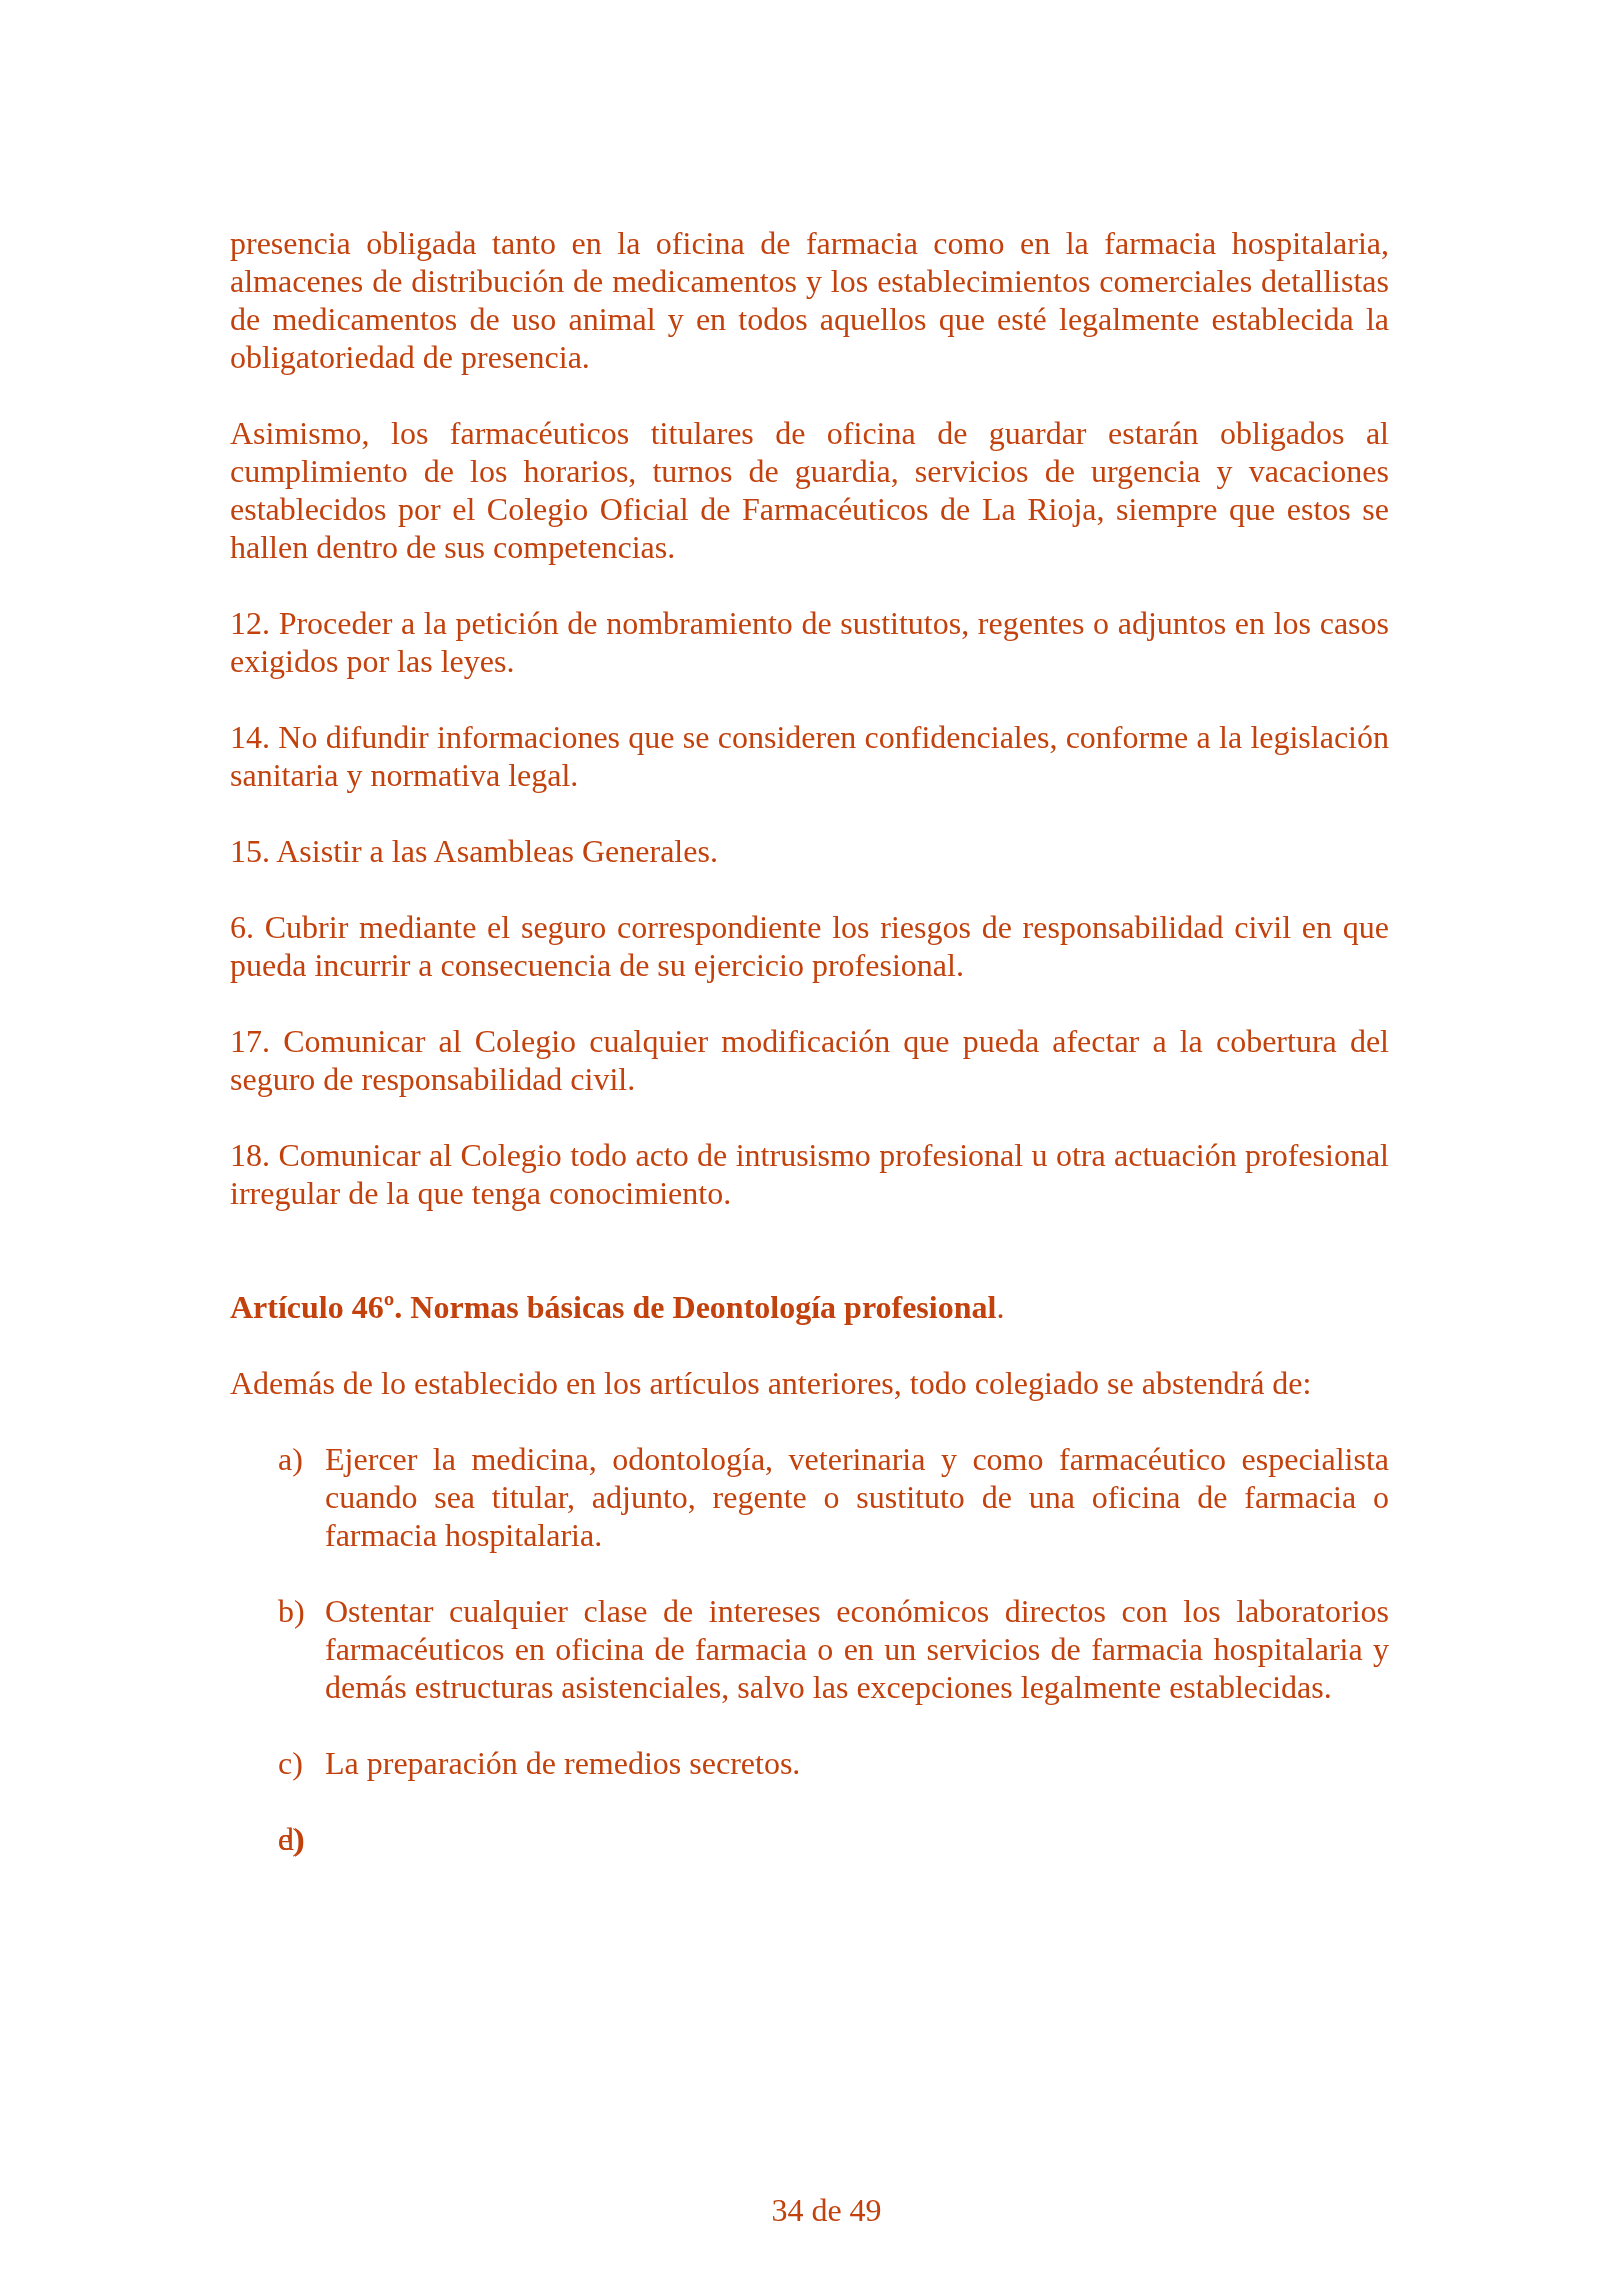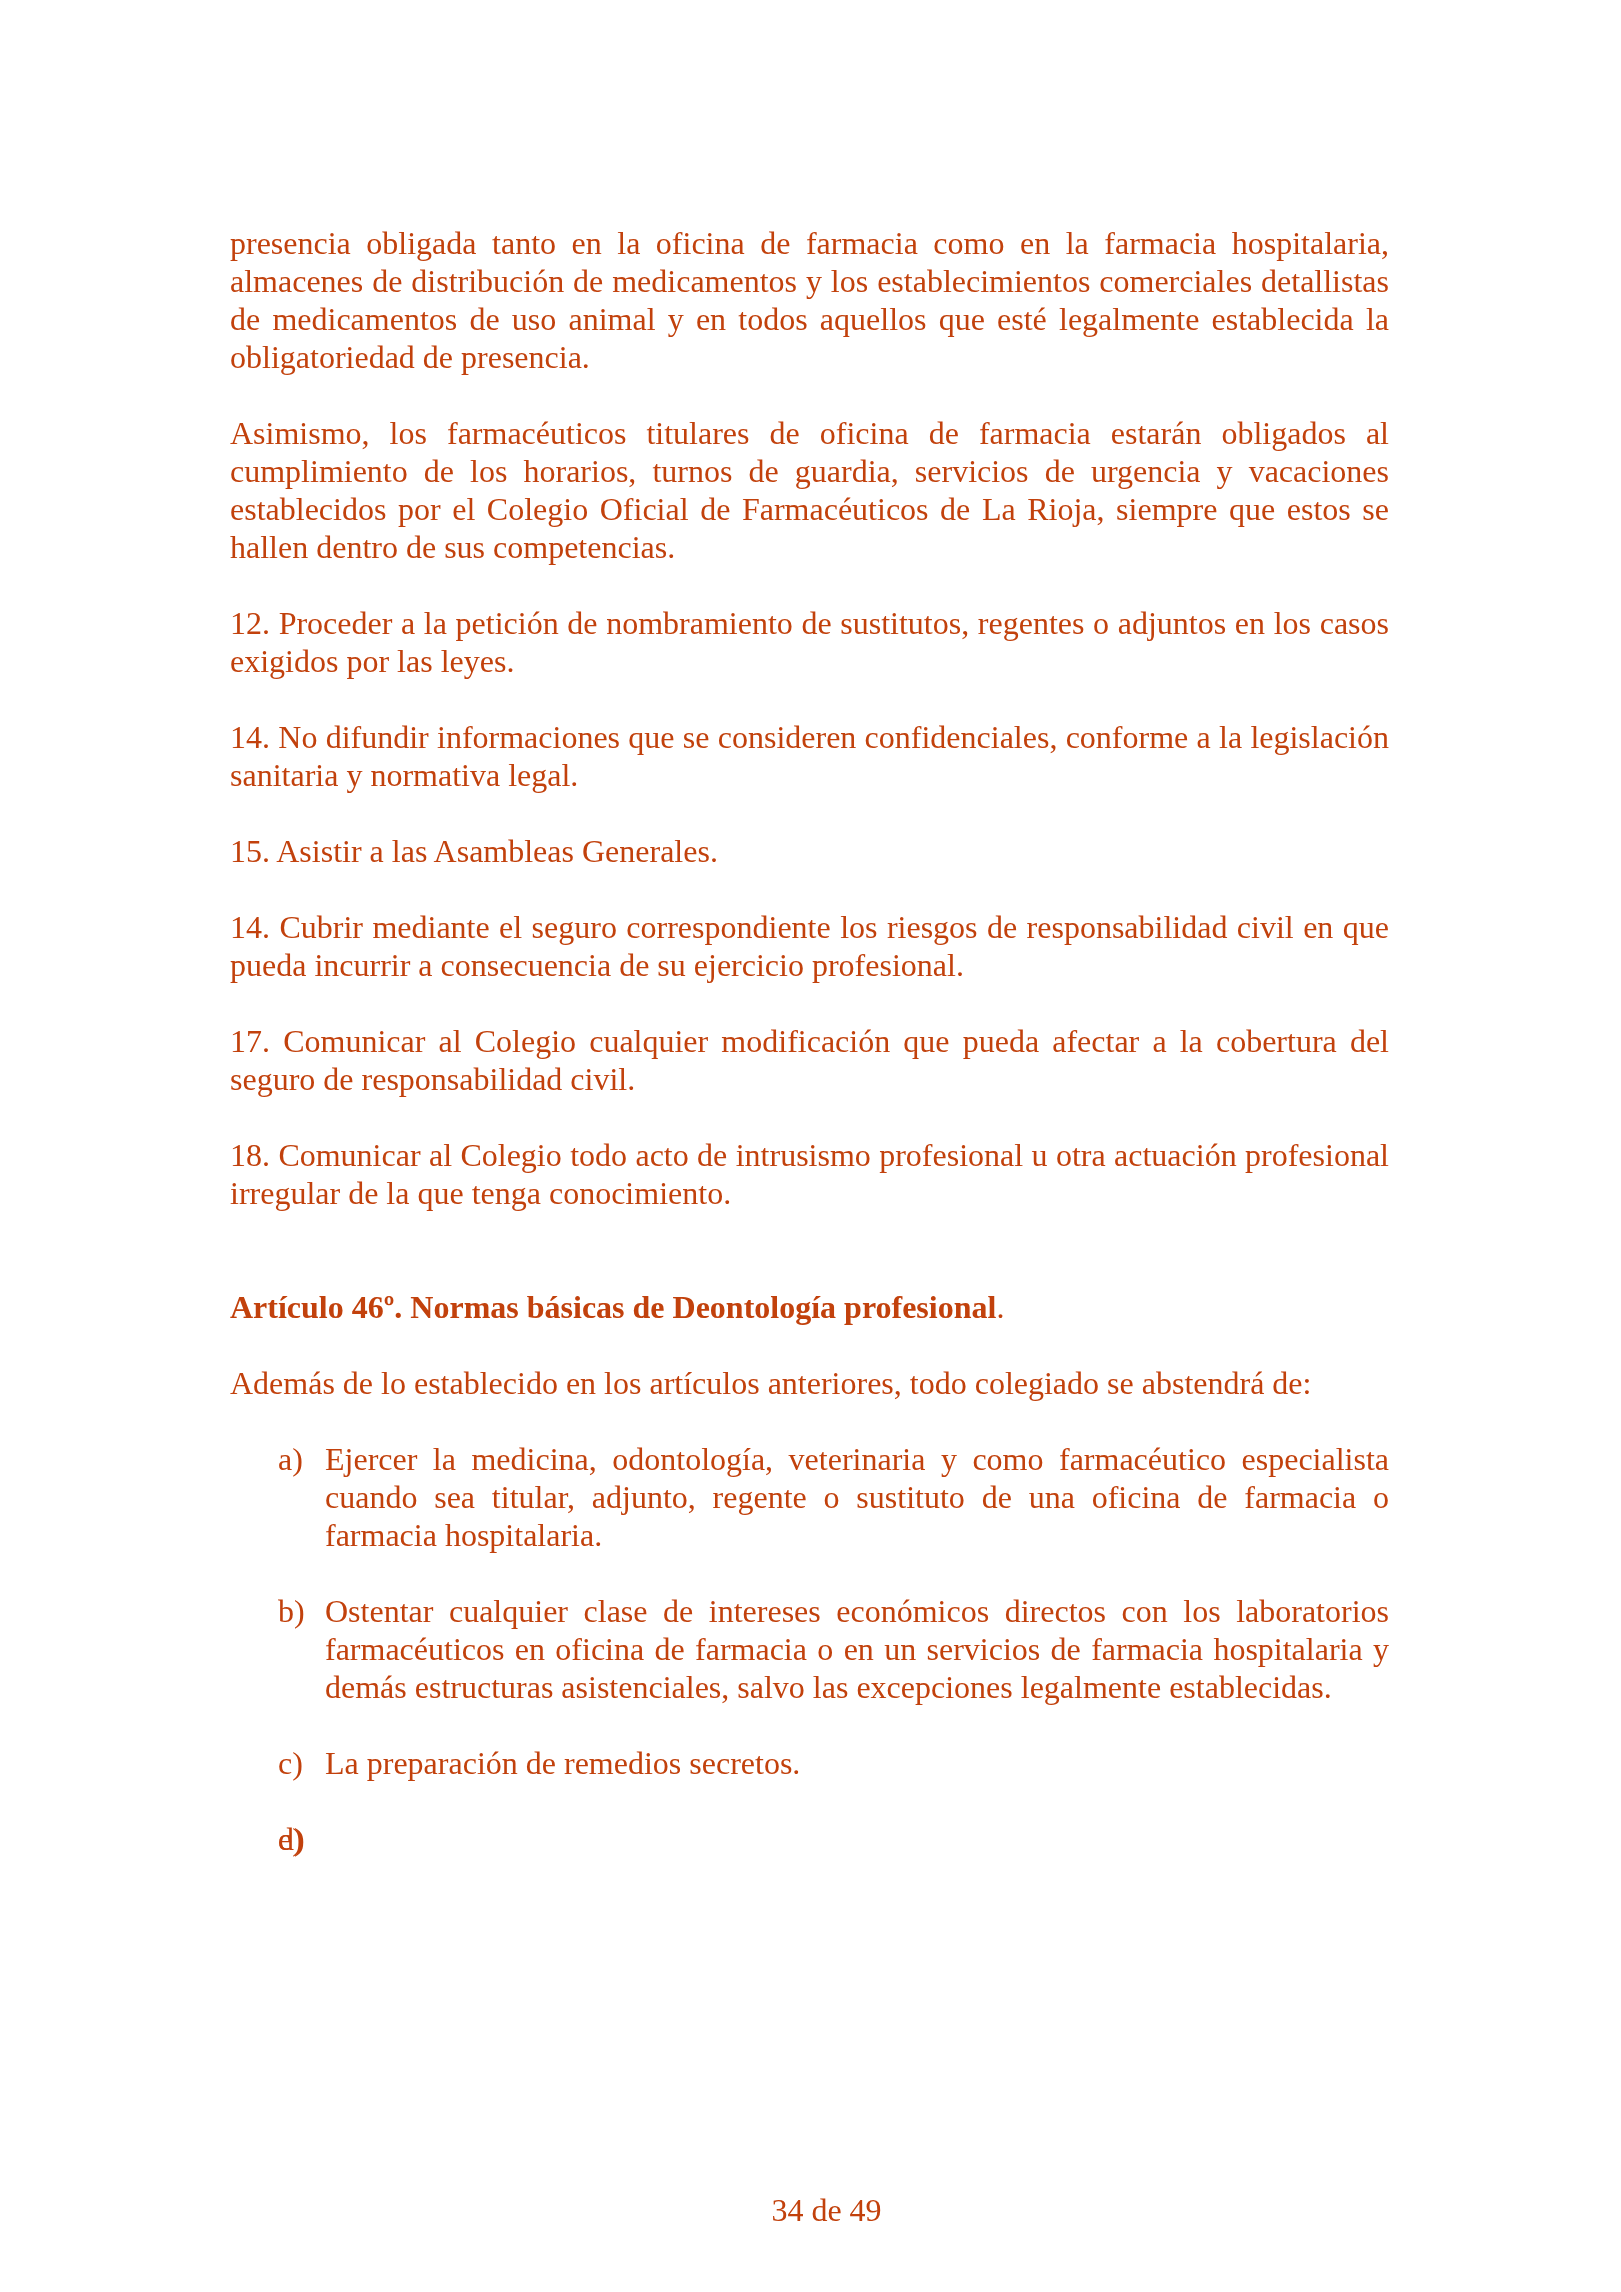--- a/index.html
+++ b/index.html
@@ -63,25 +63,25 @@
     line-height: 38px;
   }
 </style>
 </head>
 <body>
 
 <div class="page">
   <main class="content">
     <div>
         <p class="para">presencia obligada tanto en la oficina de farmacia como en la farmacia hospitalaria, almacenes de distribución de medicamentos y los establecimientos comerciales detallistas de medicamentos de uso animal y en todos aquellos que esté legalmente establecida la obligatoriedad de presencia.</p>
-        <p class="para">Asimismo, los farmacéuticos titulares de oficina de farmacia estarán obligados al cumplimiento de los horarios, turnos de guardia, servicios de urgencia y vacaciones establecidos por el Colegio Oficial de Farmacéuticos de La Rioja, siempre que estos se hallen dentro de sus competencias.</p>
+        <p class="para">Asimismo, los farmacéuticos titulares de oficina de guardar estarán obligados al cumplimiento de los horarios, turnos de guardia, servicios de urgencia y vacaciones establecidos por el Colegio Oficial de Farmacéuticos de La Rioja, siempre que estos se hallen dentro de sus competencias.</p>
         <p class="para">12. Proceder a la petición de nombramiento de sustitutos, regentes o adjuntos en los casos exigidos por las leyes.</p>
         <p class="para">14. No difundir informaciones que se consideren confidenciales, conforme a la legislación sanitaria y normativa legal.</p>
         <p class="para">15. Asistir a las Asambleas Generales.</p>
-        <p class="para">14. Cubrir mediante el seguro correspondiente los riesgos de responsabilidad civil en que pueda incurrir a consecuencia de su ejercicio profesional.</p>
+        <p class="para">6. Cubrir mediante el seguro correspondiente los riesgos de responsabilidad civil en que pueda incurrir a consecuencia de su ejercicio profesional.</p>
         <p class="para">17. Comunicar al Colegio cualquier modificación que pueda afectar a la cobertura del seguro de responsabilidad civil.</p>
         <p class="para">18. Comunicar al Colegio todo acto de intrusismo profesional u otra actuación profesional irregular de la que tenga conocimiento.</p>
       </div>
     <p class="heading"><span>Artículo 46º. Normas básicas de Deontología profesional</span><span class="suffix">.</span></p>
     <p class="para">Además de lo establecido en los artículos anteriores, todo colegiado se abstendrá de:</p>
     <ol class="lettered">
         <li><span class="marker">a)</span><span>Ejercer la medicina, odontología, veterinaria y como farmacéutico especialista cuando sea titular, adjunto, regente o sustituto de una oficina de farmacia o farmacia hospitalaria.</span></li>
         <li><span class="marker">b)</span><span>Ostentar cualquier clase de intereses económicos directos con los laboratorios farmacéuticos en oficina de farmacia o en un servicios de farmacia hospitalaria y demás estructuras asistenciales, salvo las excepciones legalmente establecidas.</span></li>
         <li><span class="marker">c)</span><span>La preparación de remedios secretos.</span></li>
         <li><span class="marker">d)</span></li>

